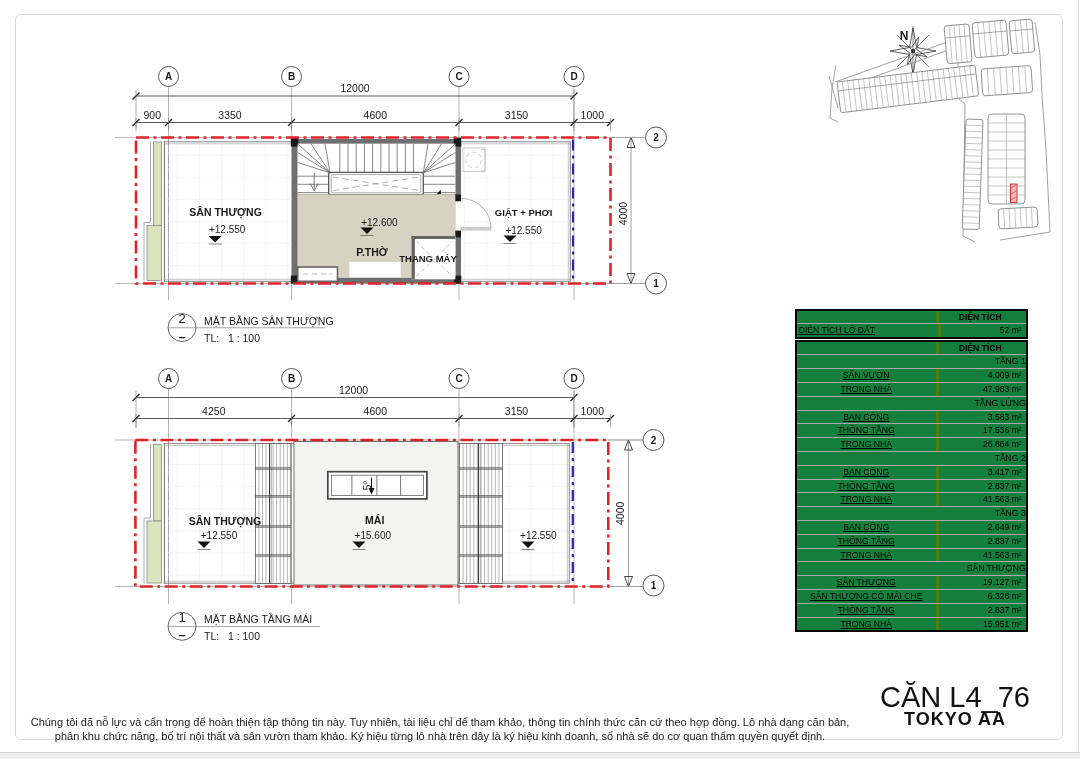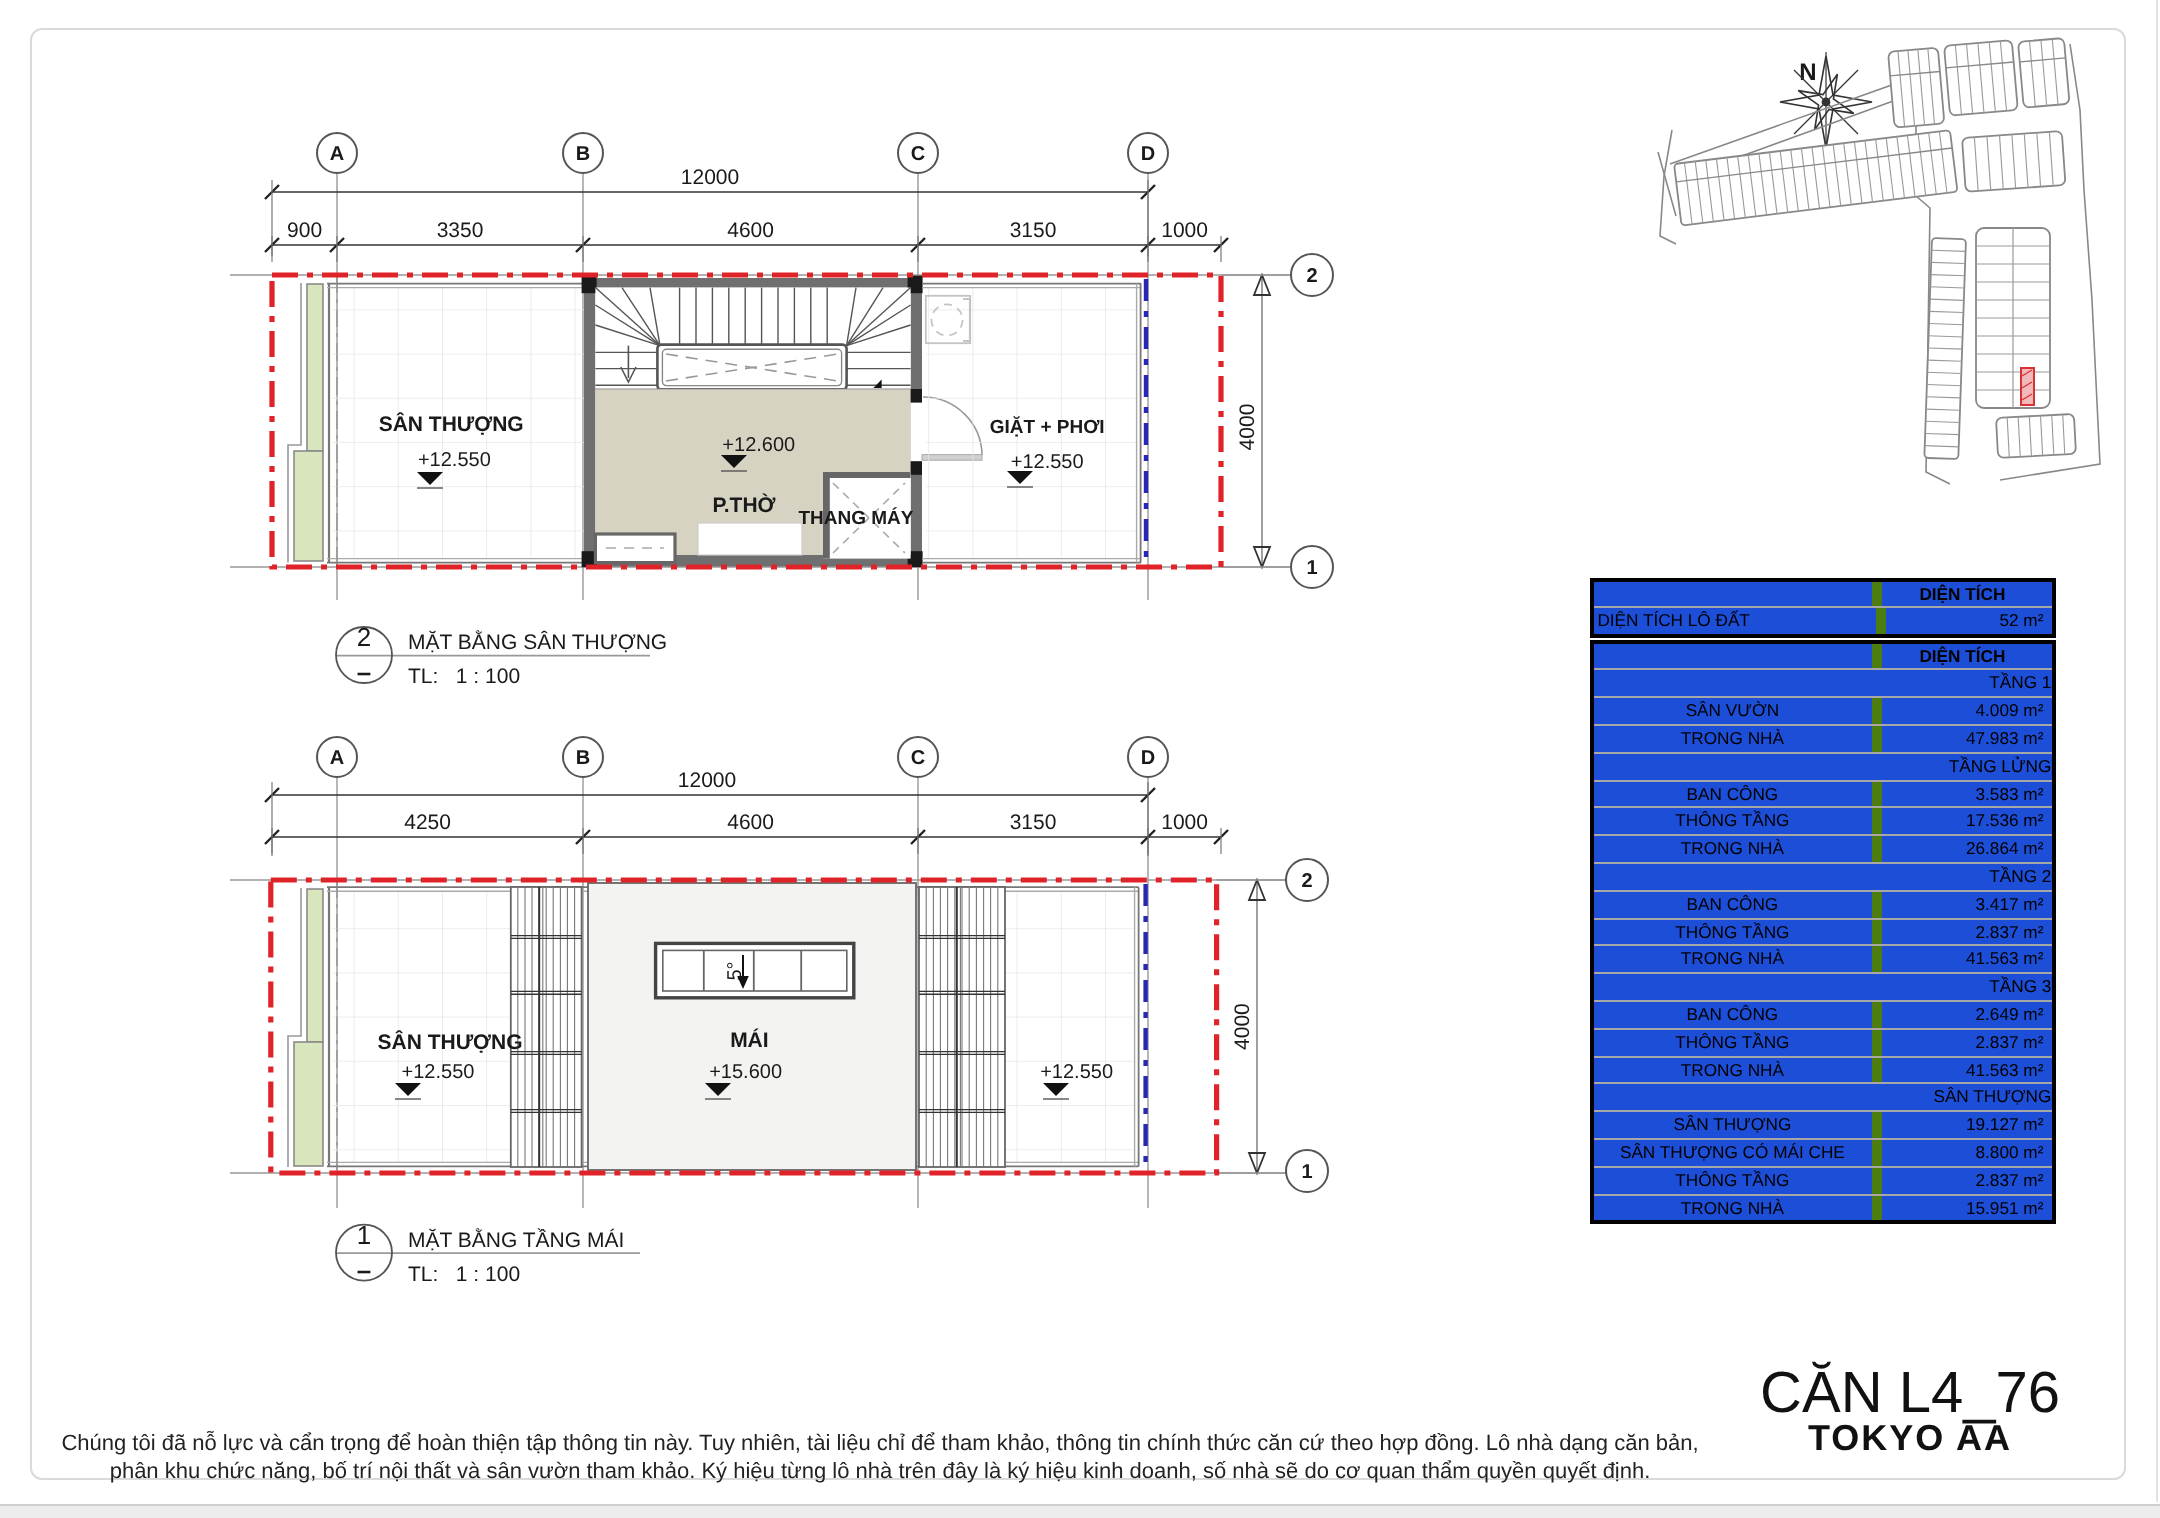--- a/index.html
+++ b/index.html
@@ -1,21 +1,21 @@
 <!DOCTYPE html>
 <html><head><meta charset="utf-8">
 <style>
 html,body{margin:0;padding:0;width:1080px;height:759px;background:#fff;overflow:hidden;
 font-family:"Liberation Sans",sans-serif;}
 .abs{position:absolute;}
 #card{left:15px;top:14px;width:1046px;height:724px;border:1px solid #dadada;border-radius:6px;}
-.tbl{position:absolute;border:2px solid #000;background:#1d4ed8;font-size:8.6px;color:#000;}
+.tbl{position:absolute;border:2px solid #000;background:#15803d;font-size:8.6px;color:#000;margin-top:20px;}
 .tr{display:flex;border-top:1px solid #a7a7a7;height:12.8px;line-height:12.8px;}
 .tr:first-child{border-top:none;}
-.tl{width:139px;text-align:center;border-right:5px solid #4d7c0f;white-space:nowrap;}
+.tl{width:139px;text-align:center;border-right:3px solid #4d7c0f;white-space:nowrap;text-decoration:underline;}
 .tv{flex:1;text-align:right;padding-right:4px;white-space:nowrap;}
 .sec div{text-align:right;padding-left:2px;width:100%;}
 </style></head>
 <body>
 
 <div class="abs" id="card"></div>
 
 <div class="abs" style="left:1078px;top:0;width:1px;height:751px;background:#e3e3e3"></div>
 
 <div class="abs" style="left:0;top:751.5px;width:1080px;height:8px;background:#ededed;border-top:1px solid #cfcfcf"></div>
@@ -638,21 +638,21 @@
     </div>
 <div class="tr sec">
       <div>SÂN THƯỢNG</div>
     </div>
 <div class="tr">
       <div class="tl">SÂN THƯỢNG</div>
       <div class="tv">19.127 m²</div>
     </div>
 <div class="tr">
       <div class="tl">SÂN THƯỢNG CÓ MÁI CHE</div>
-      <div class="tv">8.800 m²</div>
+      <div class="tv">6.328 m²</div>
     </div>
 <div class="tr">
       <div class="tl">THÔNG TẦNG</div>
       <div class="tv">2.837 m²</div>
     </div>
 <div class="tr">
       <div class="tl">TRONG NHÀ</div>
       <div class="tv">15.951 m²</div>
     </div>
 </div>

